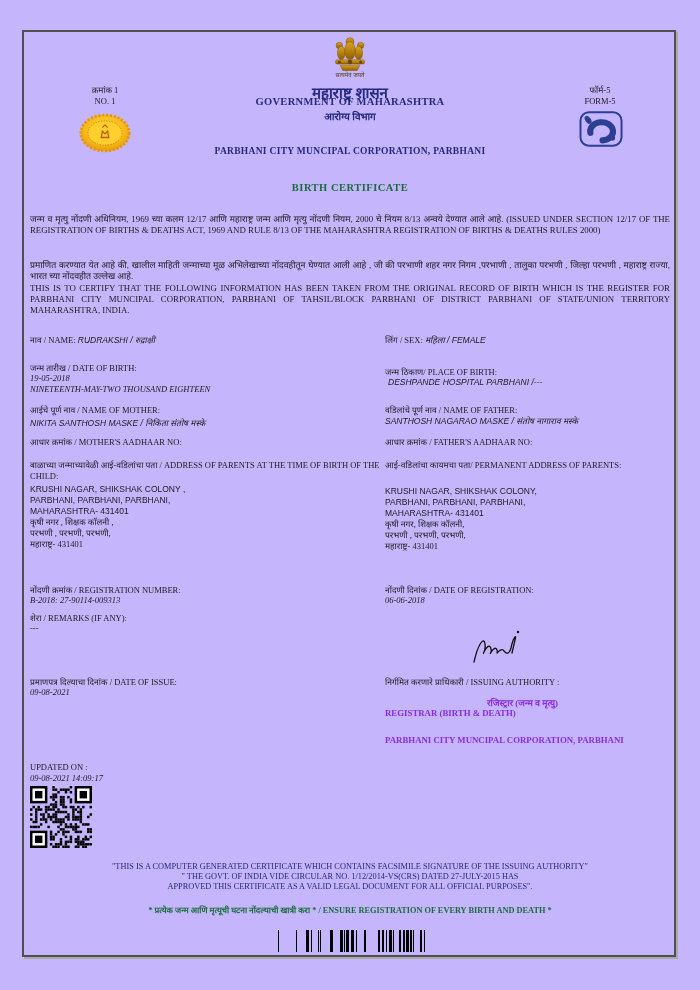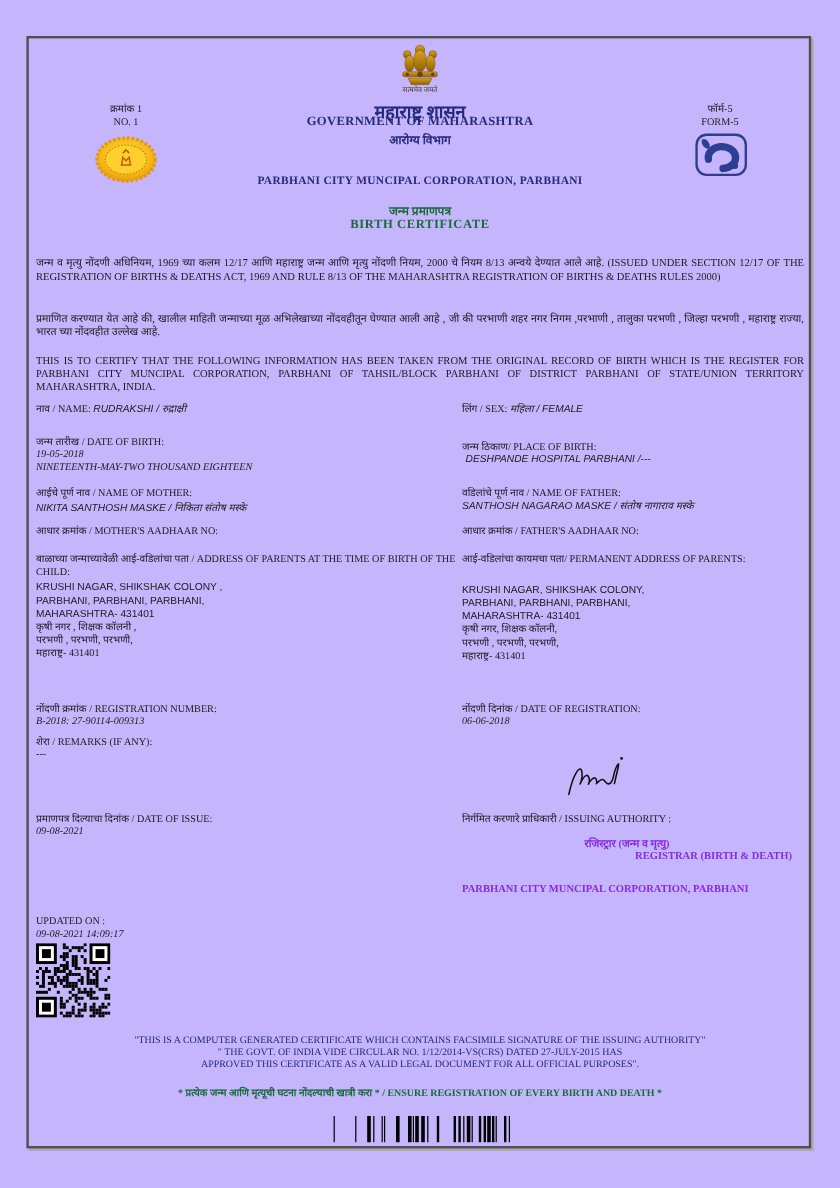--- a/index.html
+++ b/index.html
@@ -79,26 +79,25 @@
       <circle cx="16" cy="36.8" r="2" fill="#6d4500"></circle>
         <circle cx="44" cy="36.8" r="2" fill="#6d4500"></circle>
     </svg>
   </div>
   <div class="abs ctr" style="top:71px;font-size:6px;color:#4a3a20;">सत्यमेव जयते</div>
   <div class="abs ctr navy h-mr" style="top:82px;">महाराष्ट्र शासन</div>
   <div class="abs ctr navy h-en" style="top:96px;">GOVERNMENT OF MAHARASHTRA</div>
   <div class="abs ctr navy h-sm b" style="top:109px;">आरोग्य विभाग</div>
   <div class="abs ctr navy b" style="top:146px;font-size:9.5px;letter-spacing:.3px;">PARBHANI CITY MUNCIPAL CORPORATION, PARBHANI</div>
 
-  <div class="abs ctr green b" style="top:168px;font-size:10px;">जन्म प्रमाणपत्र</div>
   <div class="abs ctr green b" style="top:182px;font-size:10.5px;letter-spacing:.5px;">BIRTH CERTIFICATE</div>
 
   <div class="abs para" style="left:30px;top:214px;width:640px;">जन्म व मृत्यु नोंदणी अधिनियम, 1969 च्या कलम 12/17 आणि महाराष्ट्र जन्म आणि मृत्यु नोंदणी नियम, 2000 चे नियम 8/13 अन्वये देण्यात आले आहे.  (ISSUED UNDER SECTION 12/17 OF THE REGISTRATION OF BIRTHS &amp; DEATHS ACT, 1969 AND RULE 8/13 OF THE MAHARASHTRA REGISTRATION OF BIRTHS &amp; DEATHS RULES 2000)</div>
   <div class="abs para" style="left:30px;top:260px;width:640px;"> प्रमाणित करण्यात येत आहे की, खालील माहिती जन्माच्या मूळ अभिलेखाच्या नोंदवहीतून घेण्यात आली आहे , जी की परभाणी शहर नगर निगम ,परभाणी , तालुका परभणी , जिल्हा परभणी , महाराष्ट्र राज्या, भारत च्या नोंदवहीत उल्लेख आहे.</div>
-  <div class="abs para" style="left:30px;top:295px;width:640px;">THIS IS TO CERTIFY THAT THE FOLLOWING INFORMATION HAS BEEN TAKEN FROM THE ORIGINAL RECORD OF BIRTH WHICH IS THE REGISTER FOR PARBHANI CITY MUNCIPAL CORPORATION, PARBHANI OF TAHSIL/BLOCK PARBHANI OF DISTRICT PARBHANI OF STATE/UNION TERRITORY MAHARASHTRA, INDIA.</div>
+  <div class="abs para" style="left:30px;top:283px;width:640px;">THIS IS TO CERTIFY THAT THE FOLLOWING INFORMATION HAS BEEN TAKEN FROM THE ORIGINAL RECORD OF BIRTH WHICH IS THE REGISTER FOR PARBHANI CITY MUNCIPAL CORPORATION, PARBHANI OF TAHSIL/BLOCK PARBHANI OF DISTRICT PARBHANI OF STATE/UNION TERRITORY MAHARASHTRA, INDIA.</div>
 
   <div class="abs lbl" style="left:30px;top:334px;"><span>नाव / NAME:</span> <span class="sans val">RUDRAKSHI / रुद्राक्षी</span></div>
   <div class="abs lbl" style="left:385px;top:334px;"><span>लिंग / SEX:</span> <span class="sans val">महिला / FEMALE</span></div>
 
   <div class="abs lbl" style="left:30px;top:362px;">जन्म तारीख / DATE OF BIRTH:</div>
   <div class="abs val" style="left:30px;top:373px;">19-05-2018</div>
   <div class="abs val" style="left:30px;top:384px;">NINETEENTH-MAY-TWO THOUSAND EIGHTEEN</div>
   <div class="abs lbl" style="left:385px;top:366px;">जन्म ठिकाण/ PLACE OF BIRTH:</div>
   <div class="abs val sans" style="left:388px;top:377px;">DESHPANDE HOSPITAL PARBHANI /---</div>
 
@@ -142,21 +141,21 @@
       <path d="M6,38 C10,20 16,12 17,20 C18,26 14,32 16,28 C19,22 22,20 23,25 C24,29 21,31 23,28 C26,24 28,23 29,26 C30,29 28,30 30,28 C33,25 35,25 36,27 L38,29 C40,30 42,28 43,24 C45,14 49,9 47,16 L44,29" fill="none" stroke="#111" stroke-width="1.3" stroke-linecap="round"></path>
       <circle cx="50" cy="8" r="1.2" fill="#111"></circle>
     </svg>
   </div>
 
   <div class="abs lbl" style="left:30px;top:676px;">प्रमाणपत्र दिल्याचा दिनांक  / DATE OF ISSUE:</div>
   <div class="abs val" style="left:30px;top:687px;">09-08-2021</div>
 
   <div class="abs lbl" style="left:385px;top:676px;">निर्गमित करणारे प्राधिकारी /  ISSUING AUTHORITY :</div>
   <div class="abs purple b" style="left:385px;top:697px;width:275px;text-align:center;font-size:8.8px;">रजिस्ट्रार (जन्म व मृत्यु)</div>
-  <div class="abs purple b" style="left:385px;top:708px;width:275px;text-align:right;font-size:8.8px;">REGISTRAR (BIRTH &amp; DEATH)</div>
+  <div class="abs purple b" style="left:385px;top:708px;width:275px;text-align:left;font-size:8.8px;">REGISTRAR (BIRTH &amp; DEATH)</div>
   <div class="abs purple b" style="left:385px;top:735px;width:285px;font-size:8.8px;">PARBHANI CITY MUNCIPAL CORPORATION, PARBHANI</div>
 
   <div class="abs lbl" style="left:30px;top:762px;">UPDATED ON :</div>
   <div class="abs val" style="left:30px;top:773px;">09-08-2021 14:09:17</div>
 
   <div class="abs" style="left:30px;top:786px;">
     <svg id="qr" width="62" height="62" viewBox="0 0 25 25">
         <rect x="9" y="0" width="1" height="1" fill="#000"></rect>
         <rect x="16" y="0" width="1" height="1" fill="#000"></rect>
         <rect x="9" y="1" width="1" height="1" fill="#000"></rect>

